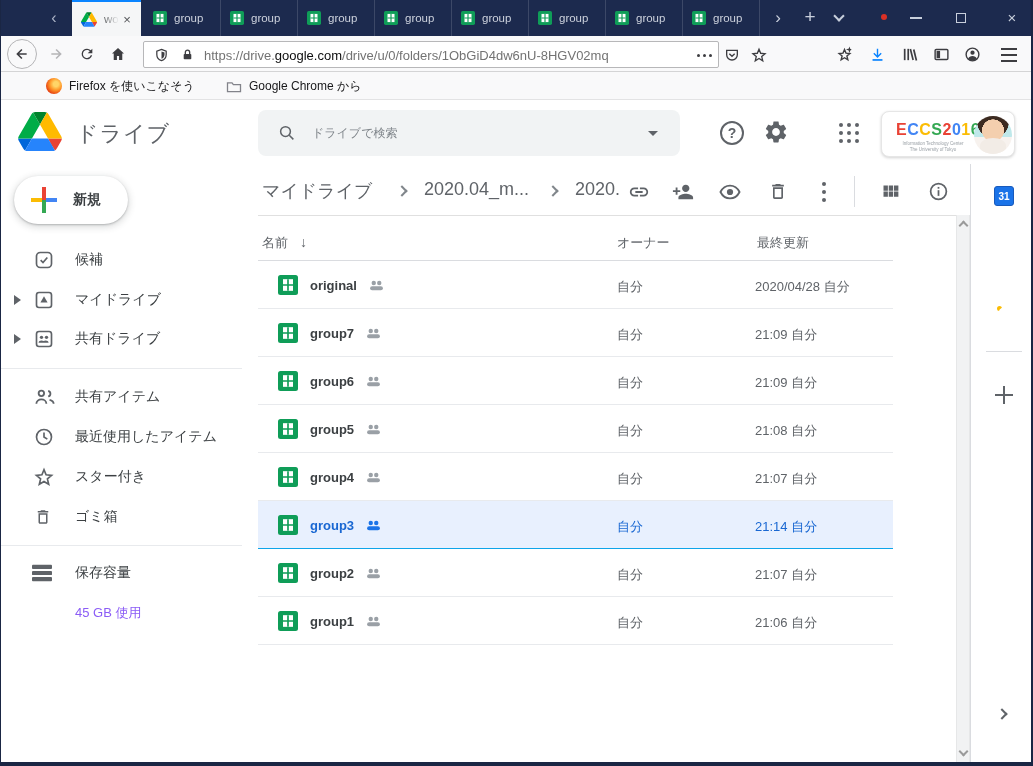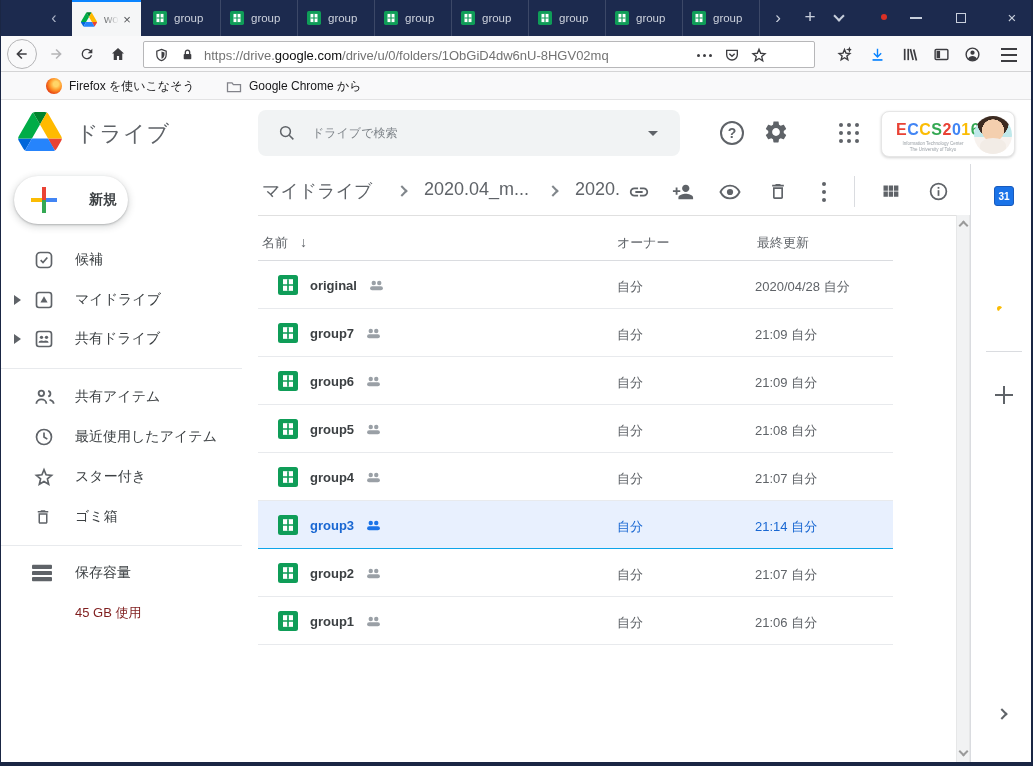--- a/index.html
+++ b/index.html
@@ -34,21 +34,21 @@
   .win-min{width:12px;height:2px;background:#c8cfdc;}
   .win-max{width:10px;height:10px;border:1.6px solid #c8cfdc;}
   .win-close{color:#c8cfdc;font-size:15px;line-height:18px;text-align:center;}
 
   
   .navbar{left:0;top:36px;width:1033px;height:36px;background:#f9f9fa;border-bottom:1px solid #d4d4d5;}
   .navico{color:#3d3d41;}
   .navico.dis{color:#b5b5b7;}
   .backcirc{left:7px;top:3px;width:30px;height:30px;border:1px solid #b5b5b7;border-radius:50%;
     background:#f9f9fa;display:flex;align-items:center;justify-content:center;}
-  .urlbar{left:143px;top:5px;width:672px;height:27px;background:#fff;border:1px solid #b7b7b9;border-radius:2px;}
+  .urlbar{left:143px;top:5px;width:576px;height:27px;background:#fff;border:1px solid #b7b7b9;border-radius:2px;}
   .urltext{position:absolute;left:60px;top:5px;width:580px;height:17px;overflow:hidden;white-space:nowrap;
     font-size:13px;line-height:17px;}
   .u-dim{color:#737373;}
   .u-dom{color:#0c0c0d;}
   .urlfade{position:absolute;left:495px;top:2px;width:55px;height:22px;
     background:linear-gradient(to right,rgba(255,255,255,0),#fff 80%);}
   .hdots{display:flex;gap:3px;align-items:center;}
   .hdots span{width:3px;height:3px;border-radius:50%;background:#3d3d41;}
 
   
@@ -84,21 +84,21 @@
   .crumb-sep{width:8px;height:8px;border-right:2px solid #80868b;border-bottom:2px solid #80868b;transform:rotate(-45deg);}
   .tool{color:#5f6368;}
   .vdiv{width:1px;background:#dadce0;}
   .more-dots{display:flex;flex-direction:column;gap:4px;align-items:center;}
   .more-dots span{width:4px;height:4px;border-radius:50%;background:#5f6368;}
 
   
   .newbtn{left:14px;top:176px;width:114px;height:48px;background:#fff;border-radius:24px;
     box-shadow:0 1px 2px rgba(60,64,67,.3),0 2px 6px 2px rgba(60,64,67,.15);
     display:flex;align-items:center;}
-  .newbtn .nlabel{margin-left:32px;font-size:14px;font-weight:bold;color:#3c4043;}
+  .newbtn .nlabel{margin-left:16px;font-size:14px;font-weight:bold;color:#3c4043;}
   .side-item{position:absolute;left:0;width:242px;height:40px;}
   .side-item .sico{position:absolute;left:34px;top:10px;color:#5f6368;}
   .side-item .slabel{position:absolute;left:75px;top:11px;font-size:14px;color:#3c4043;}
   .exp-arrow{position:absolute;left:14px;top:15px;width:0;height:0;
     border-top:5px solid transparent;border-bottom:5px solid transparent;border-left:7px solid #5f6368;}
   .hdiv{left:0;width:242px;height:1px;background:#e8eaed;}
 
   
   .thead{left:258px;top:224px;width:635px;height:37px;border-bottom:1px solid #dadce0;font-size:13px;color:#5f6368;}
   .thead .h{position:absolute;top:10px;}
@@ -549,21 +549,21 @@
   <div class="side-item" style="top:553px;">
     <span class="sico" style="left:30px;">
         <svg width="24" height="20" viewBox="0 0 26 22">
           <rect x="2" y="2" width="22" height="4.6" rx="1" fill="currentColor"></rect>
           <rect x="2" y="8.7" width="22" height="4.6" rx="1" fill="currentColor"></rect>
           <rect x="2" y="15.4" width="22" height="4.6" rx="1" fill="currentColor"></rect>
         </svg>
       </span>
     <span class="slabel">保存容量</span>
   </div>
-  <div class="abs" style="left:75px;top:604px;font-size:13px;color:#7f1d1d;">45 GB 使用</div>
+  <div class="abs" style="left:75px;top:604px;font-size:13px;color:#8b5cf6;">45 GB 使用</div>
 
   <div class="abs thead">
     <span class="h" style="left:4px;font-family:Liberation Serif, serif;">名前</span>
     <span class="h" style="left:42px;font-size:14px;">↓</span>
     <span class="h" style="left:359px;">オーナー</span>
     <span class="h" style="left:499px;">最終更新</span>
   </div>
 
   <div class="row" style="top:261px;">
     <div class="nmcell">

